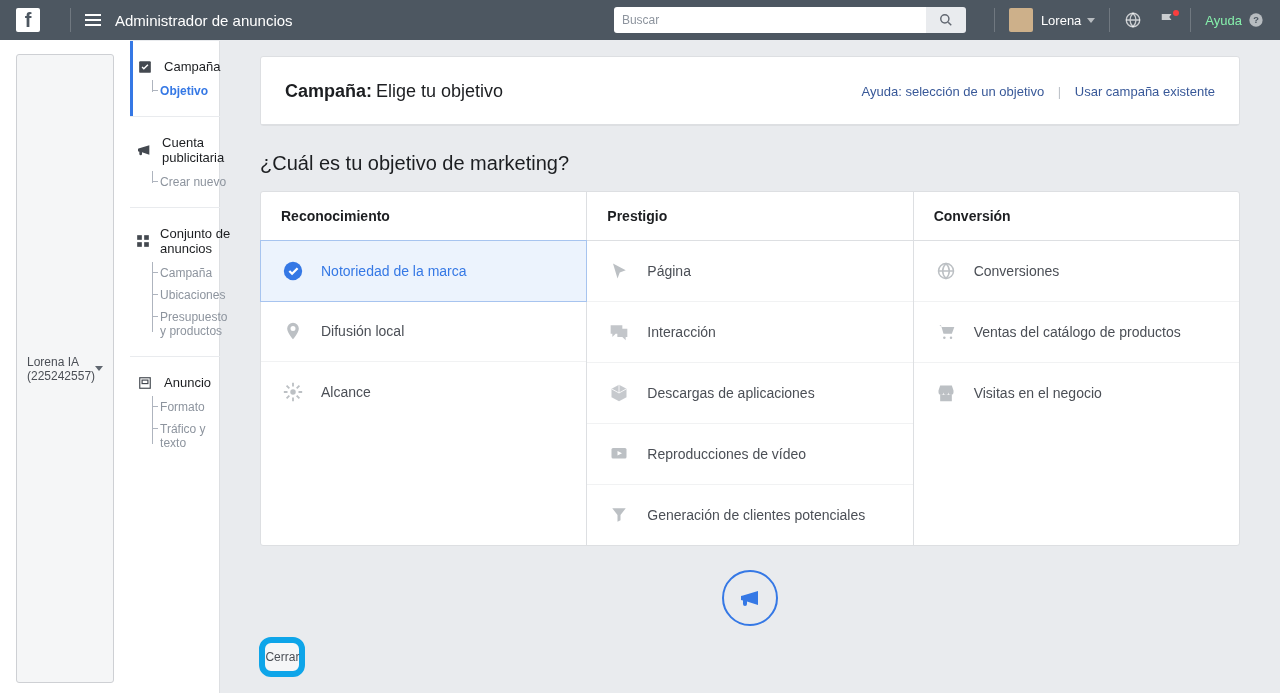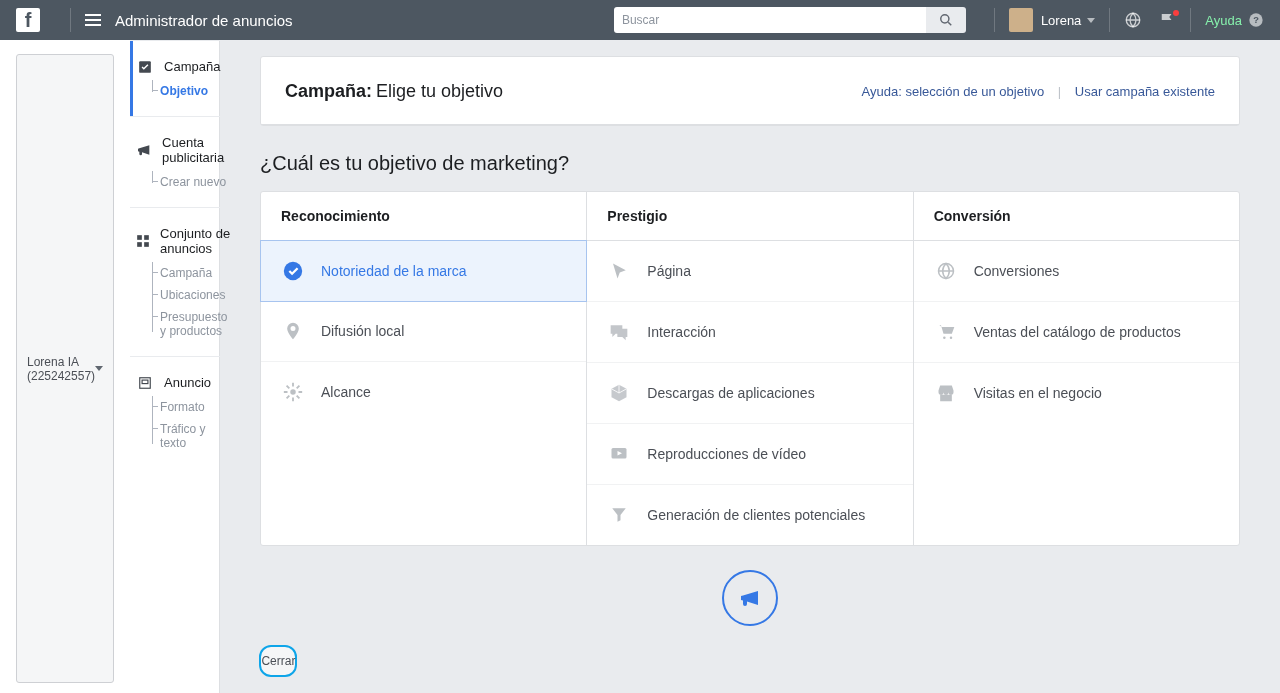--- a/index.html
+++ b/index.html
@@ -30,21 +30,21 @@
 .navblock{border-top:1px solid #e9ebee;padding:18px 0 14px;position:relative}
 .navblock.active::before{content:'';position:absolute;left:0;top:0;bottom:0;width:3px;background:#3578e5}
 .navhead{display:flex;align-items:center;padding:0 6px 6px;font-weight:400;color:#1c1e21;font-size:13px}
 .navhead .icn{width:18px;display:flex;justify-content:center;margin-right:10px;color:#444950}
 .navsub{padding:4px 16px 4px 30px;font-size:12px;color:#8d949e;position:relative;cursor:pointer}
 .navsub::before{content:'';position:absolute;left:22px;top:10px;width:6px;height:1px;background:#aeb4be}
 .navsub::after{content:'';position:absolute;left:22px;top:-10px;bottom:10px;width:1px;background:#aeb4be}
 .navsub.first::after{top:0}
 .navsub.active{color:#3578e5;font-weight:700}
 .closebar{margin-top:auto;border-top:1px solid #e9ebee;padding:12px 16px 16px}
-.closebtn{width:100%;background:#f5f6f7;border:2px solid #0ea5e9;border-radius:12px;padding:7px 0;text-align:center;font-size:12px;color:#4b4f56;cursor:pointer}
+.closebtn{width:100%;background:#f5f6f7;border:6px solid #0ea5e9;border-radius:12px;padding:7px 0;text-align:center;font-size:12px;color:#4b4f56;cursor:pointer}
 
 .content{flex:1;overflow:auto;padding:0 40px}
 .card{background:#fff;border:1px solid #dddfe2;border-radius:3px;margin-top:16px}
 .cardhdr{padding:24px 24px 22px;display:flex;align-items:center;border-bottom:1px solid #dddfe2}
 .cardhdr .t1{font-size:18px;color:#1c1e21}
 .cardhdr .t1 b{font-weight:700;margin-right:4px}
 .cardhdr .t2{font-weight:400}
 .cardhdr .links{margin-left:auto;font-size:13px}
 .cardhdr .links a{color:#385898;text-decoration:none;cursor:pointer}
 .cardhdr .links .div{color:#bec3c9;margin:0 10px}

